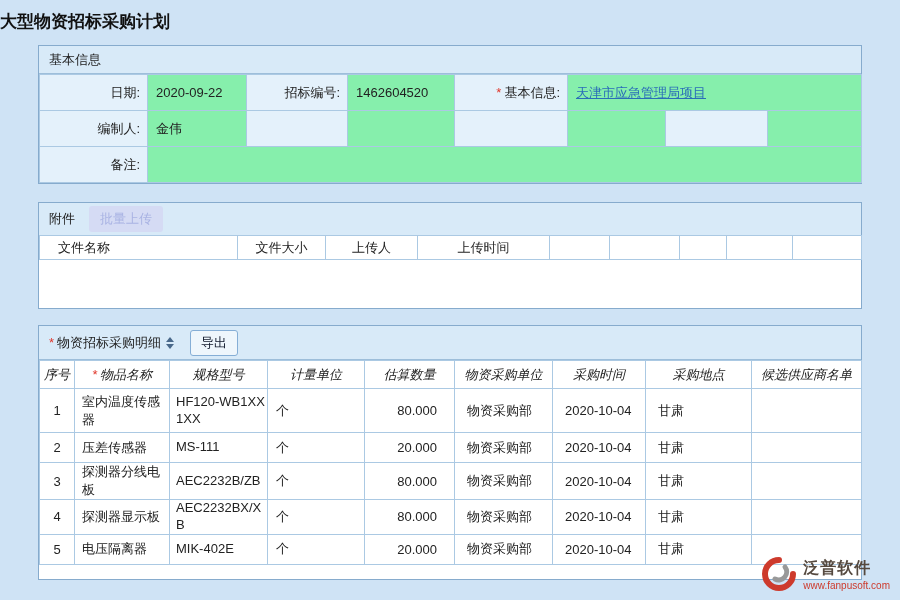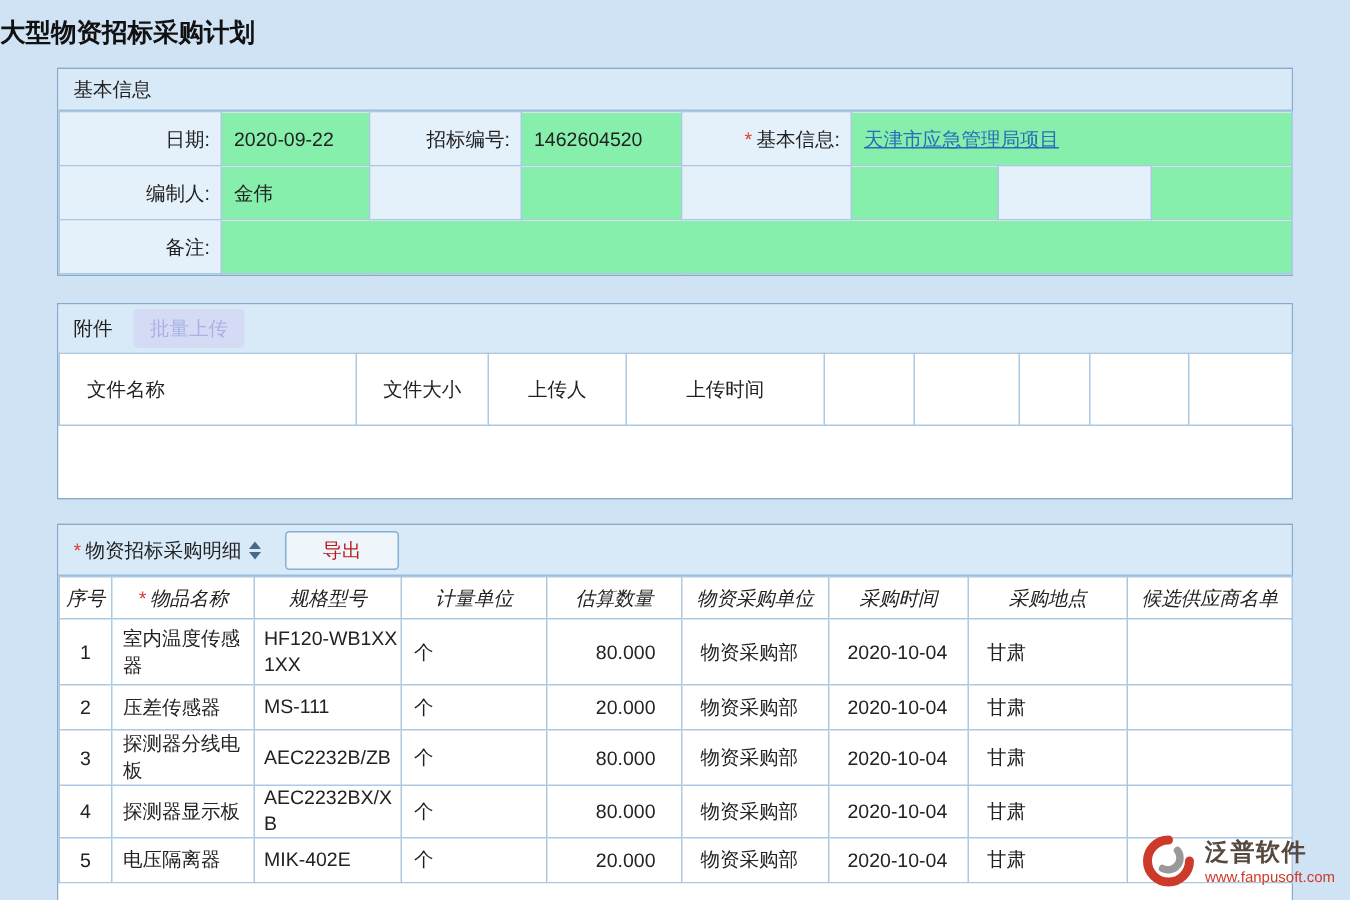--- a/index.html
+++ b/index.html
@@ -29,35 +29,35 @@
   .link { color: #2a6db8; text-decoration: underline; cursor: pointer; }
 
   
   .sec-attach { margin-top: 18px; }
   .sec-attach .sec-head { height: 32px; border-bottom: none; }
   .btn-upload {
     background: #d5dbf4; color: #a9b3e3; border: none; border-radius: 3px;
     padding: 4px 11px; font-size: 13px; margin-left: 14px; cursor: pointer;
     font-family: inherit;
   }
-  .attach-tbl tr { height: 48px; margin-left: 17px; }
+  .attach-tbl tr { height: 24px; margin-left: 17px; }
   .attach-tbl th { background: #fff; text-align: center; }
   .attach-tbl th:first-child { text-align: left; padding-left: 18px; }
   .attach-body { height: 48px; background: #fff; }
 
   
   .sec-detail { margin-top: 16px; }
   .sec-detail .sec-head { height: 34px; }
   .sort { display: inline-flex; flex-direction: column; gap: 2px; margin-left: 5px; cursor: pointer; }
   .sort i { width: 0; height: 0; border-left: 4px solid transparent; border-right: 4px solid transparent; display: block; }
   .sort .up { border-bottom: 5px solid #48688a; }
   .sort .down { border-top: 5px solid #48688a; }
   .btn-export {
-    background: #eef6fc; color: #b91c1c; border: 1px solid #85aed6; border-radius: 3px;
-    padding: 3px 24px; font-size: 13px; margin-left: 16px; cursor: pointer;
+    background: #eef6fc; color: #0f172a; border: 1px solid #85aed6; border-radius: 3px;
+    padding: 3px 10px; font-size: 13px; margin-left: 16px; cursor: pointer;
     font-family: inherit;
   }
   .dtl-tbl thead tr { height: 28px; }
   .dtl-tbl th { background: #fff; text-align: center; color: #222; font-style: italic; }
   .dtl-tbl tbody tr { height: 30px; background: #fff; }
   .dtl-tbl tbody tr.tall { height: 44px; }
   .c-no   { text-align: center; }
   .c-name { text-align: left; padding-left: 7px; }
   .c-model{ text-align: left; padding-left: 6px; word-break: break-all; line-height: 1.3; }
   .c-unit { text-align: left; padding-left: 8px; }

